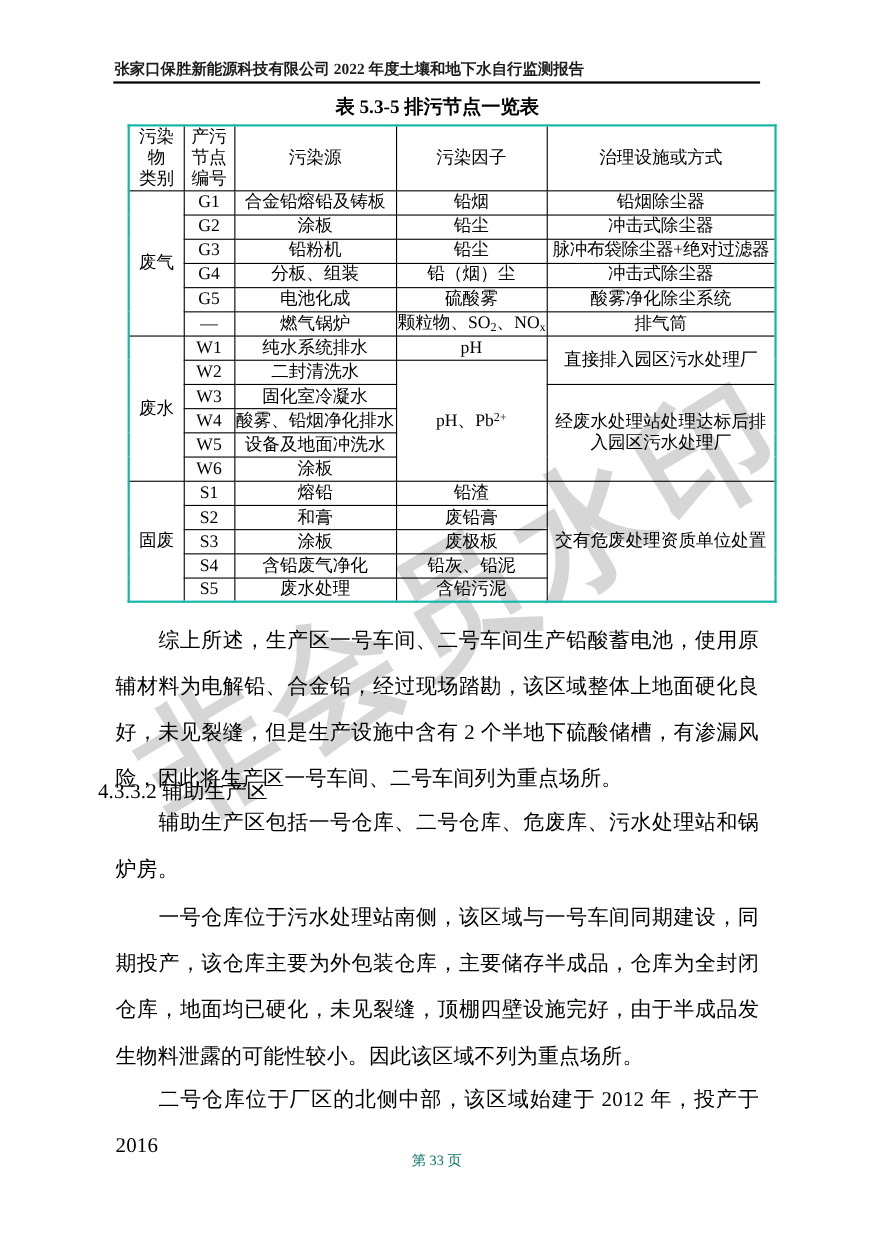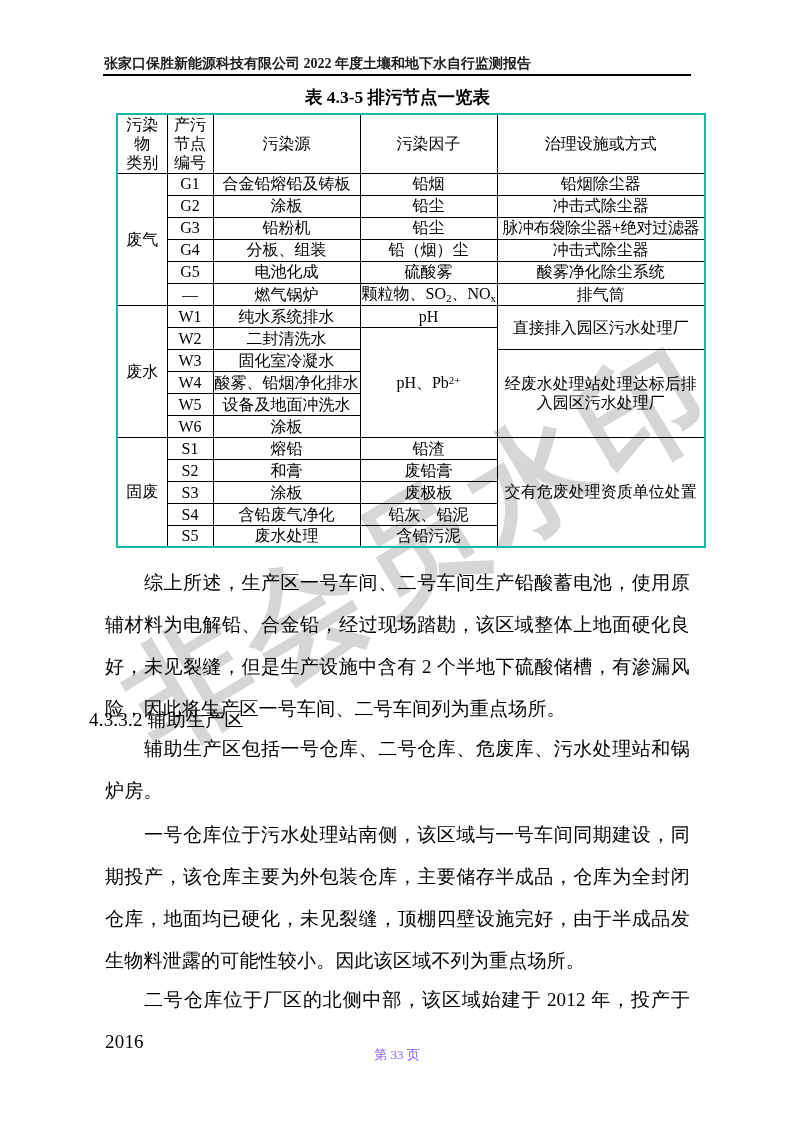--- a/index.html
+++ b/index.html
@@ -63,36 +63,36 @@
   .section-heading {
     position:absolute; left:89px; top:707px; width:585px;
     font-size:19px; line-height:26px; font-weight:normal; letter-spacing:.2px;
   }
   .p2 { top:728px; height:86px; }
   .p3 { top:814px; height:170px; }
   .p4 { top:979px; height:44px; }
   
   .doc-footer {
     position:absolute; left:0; top:1047px; width:794px;
-    text-align:center; font-size:13px; line-height:16px; color:#8b5cf6;
+    text-align:center; font-size:13px; line-height:16px; color:#0f766e;
   }
 </style>
 </head>
 <body>
 
 <div class="page">
 
   <div class="watermark">非会员水印</div>
 
   <div class="content">
 
     <div class="doc-header">张家口保胜新能源科技有限公司 2022 年度土壤和地下水自行监测报告</div>
     <div class="header-rule"></div>
 
-    <div class="table-title">表 4.3-5 排污节点一览表</div>
+    <div class="table-title">表 5.3-5 排污节点一览表</div>
 
     <table class="pollution">
       <colgroup>
         <col style="width:50px">
           <col style="width:46px">
           <col style="width:147px">
           <col style="width:137px">
           <col style="width:208px">
       </colgroup>
       <thead>

